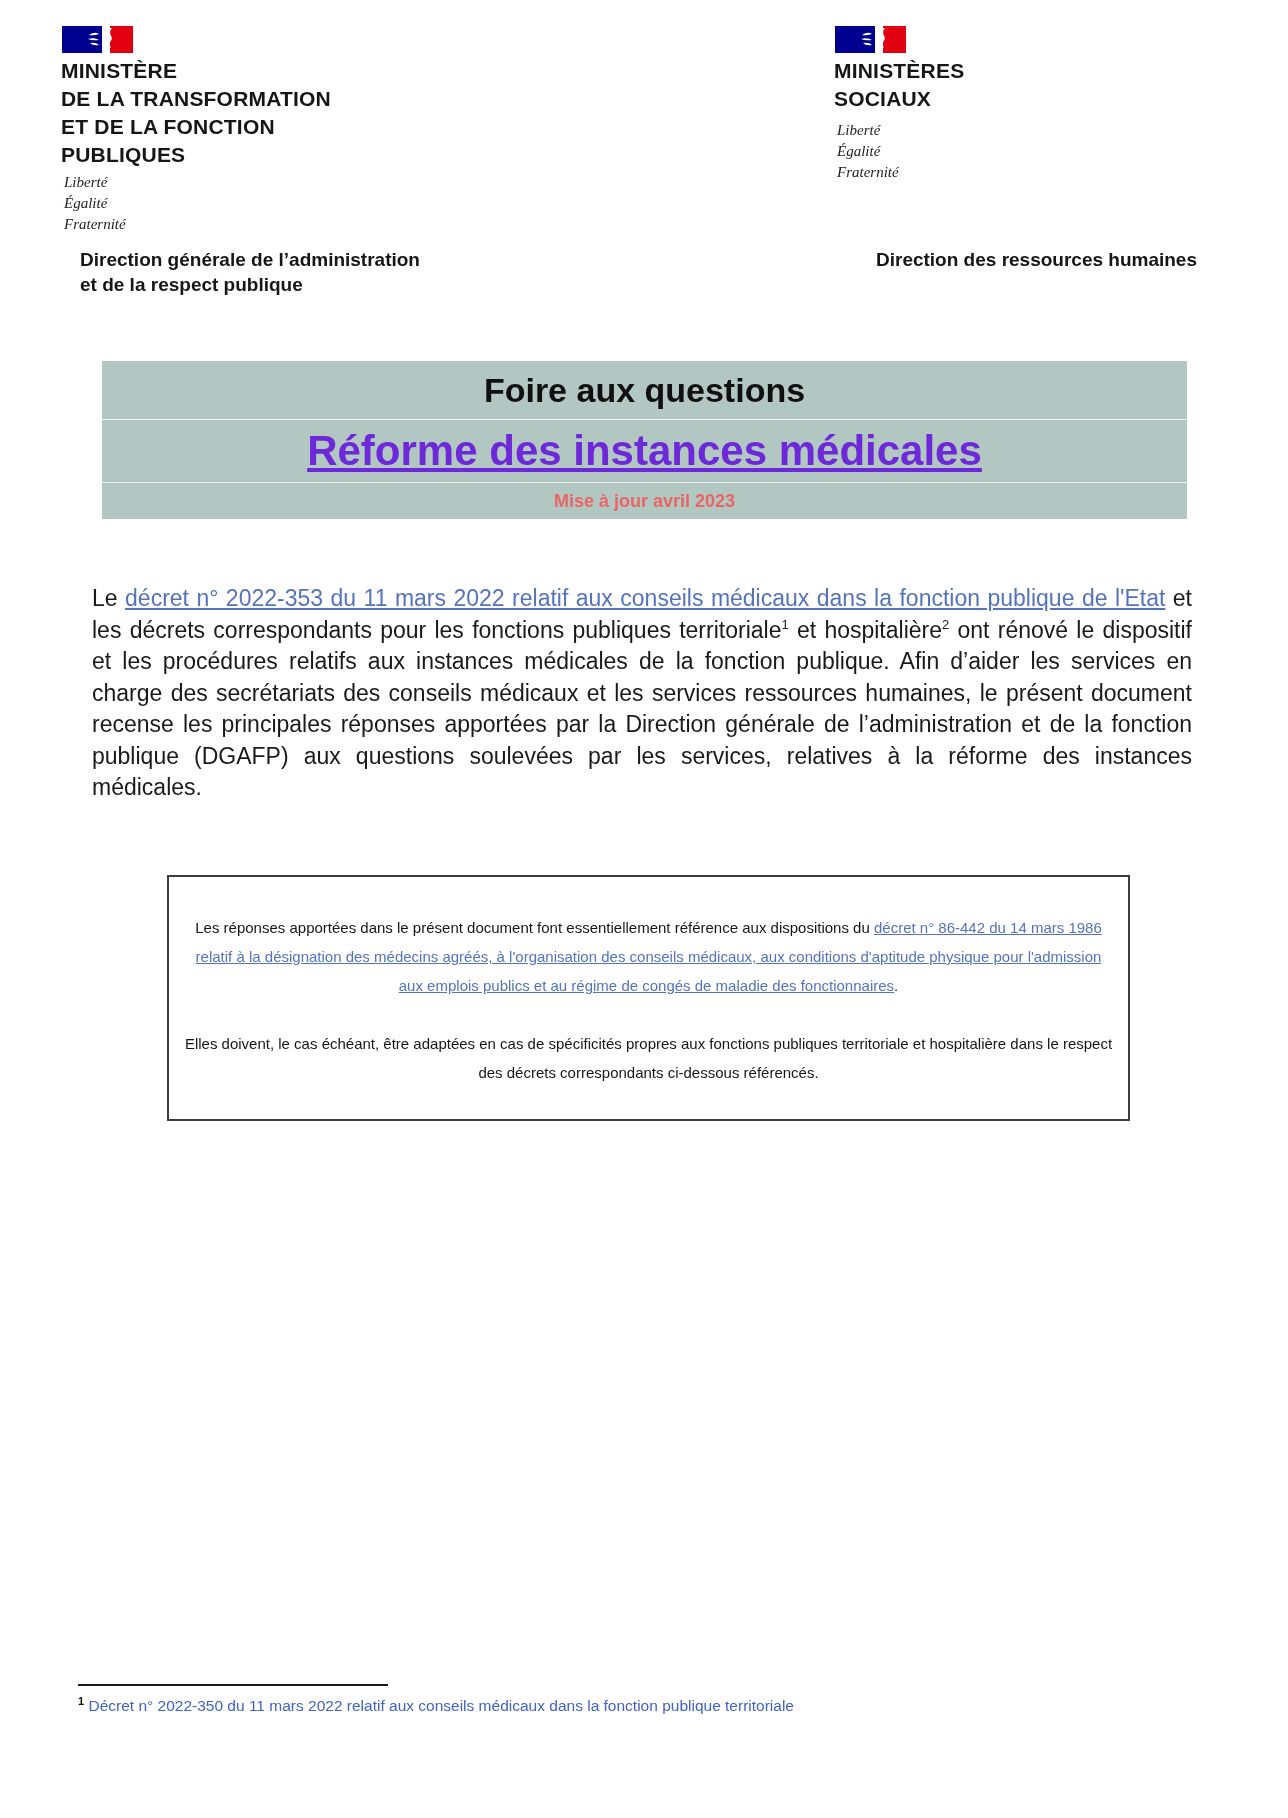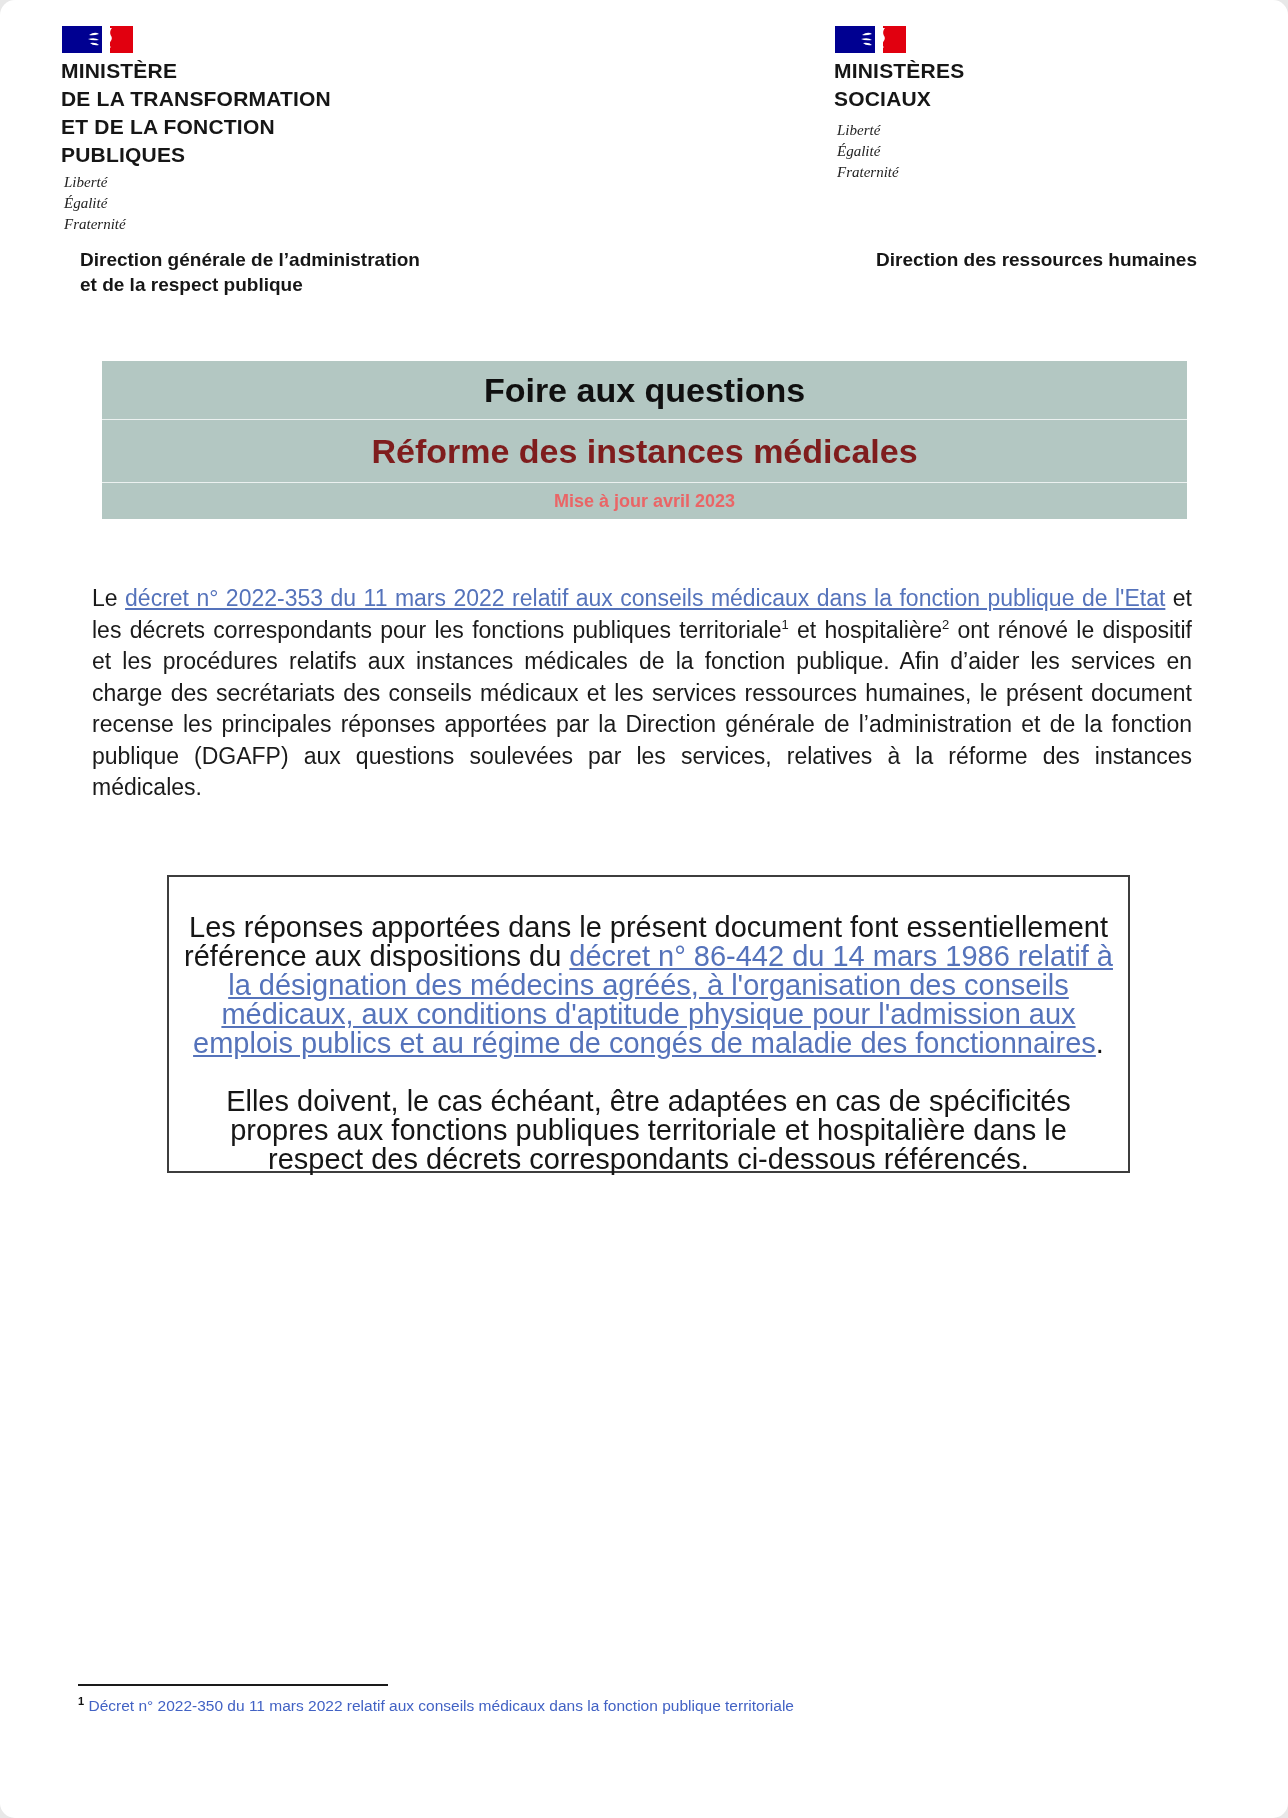--- a/index.html
+++ b/index.html
@@ -8,54 +8,54 @@
     --body-link:#5573bb;
     --footnote-link:#4262c4;
     --flag-blue:#000091;
     --flag-red:#e1000f;
     --ink:#161616;
   }
   html,body{margin:0;padding:0;background:#e8e8e8;}
   .page{
     position:relative;width:1288px;height:1818px;background:#ffffff;
     font-family:"Liberation Sans",sans-serif;color:var(--ink);
-    margin:0 auto;overflow:hidden;border-radius:15px;
+    margin:0 auto;overflow:hidden;
   }
   
   .flag{position:absolute;}
   .flag-left{left:62px;top:26px;}
   .flag-right{left:835px;top:26px;}
   .gov-name{position:absolute;font-weight:700;font-size:21px;line-height:28px;letter-spacing:.2px;color:var(--ink);}
   .gov-name-left{left:61px;top:57px;}
   .gov-name-right{left:834px;top:57px;}
   .motto{position:absolute;font-family:"Liberation Serif",serif;font-style:italic;font-size:15px;line-height:21px;color:#222;}
   .motto-left{left:64px;top:172px;}
   .motto-right{left:837px;top:120px;}
   
   .direction{position:absolute;font-weight:700;font-size:19px;line-height:25px;color:var(--ink);}
   .direction-left{left:80px;top:247px;}
   .direction-right{top:247px;right:91px;text-align:right;}
   
   .banner{position:absolute;left:102px;top:361px;width:1085px;background:var(--banner-bg);text-align:center;}
   .banner-row{display:flex;align-items:center;justify-content:center;text-align:right;}
   .banner-title{height:58px;font-size:34px;font-weight:700;color:#101010;}
-  .banner-title2{height:62px;font-size:34px;font-weight:700;color:#7f1d1d;border-top:1px solid rgba(255,255,255,.75);}
+  .banner-title2{height:62px;font-size:42px;font-weight:700;color:#6d28d9;border-top:1px solid rgba(255,255,255,.75);text-decoration:underline;}
   .banner-sub{height:36px;font-size:18px;font-weight:700;color:var(--subtitle-red);border-top:1px solid rgba(255,255,255,.75);}
   
   .intro{
     position:absolute;left:92px;top:583px;width:1100px;
     font-size:23px;line-height:31.5px;text-align:justify;color:#1a1a1a;margin:0;
   }
   .intro sup{font-size:13px;line-height:0;vertical-align:super;}
   a.body-link{color:var(--body-link);text-decoration:underline;cursor:pointer;}
   
   .ref-box{
-    position:absolute;left:167px;top:875px;width:963px;height:298px;
+    position:absolute;left:167px;top:875px;width:963px;height:246px;
     border:2px solid #3d3d3d;box-sizing:border-box;
-    text-align:center;font-size:29px;line-height:29px;color:var(--ink);
+    text-align:center;font-size:15px;line-height:29px;color:var(--ink);
     padding:36px 14px 0 14px;
   }
   .ref-box p{margin:0;}
   .ref-box p.second{margin-top:29px;}
   
   .fn-rule{position:absolute;left:78px;top:1684px;width:310px;height:2px;background:#1a1a1a;}
   .footnotes{position:absolute;left:78px;top:1695px;font-size:15.5px;line-height:22px;color:#333;}
   .footnotes a{color:var(--footnote-link);cursor:pointer;}
   .fn-marker{font-size:11px;line-height:0;vertical-align:super;}
   .fn-marker-1{color:#111;font-weight:700;}

